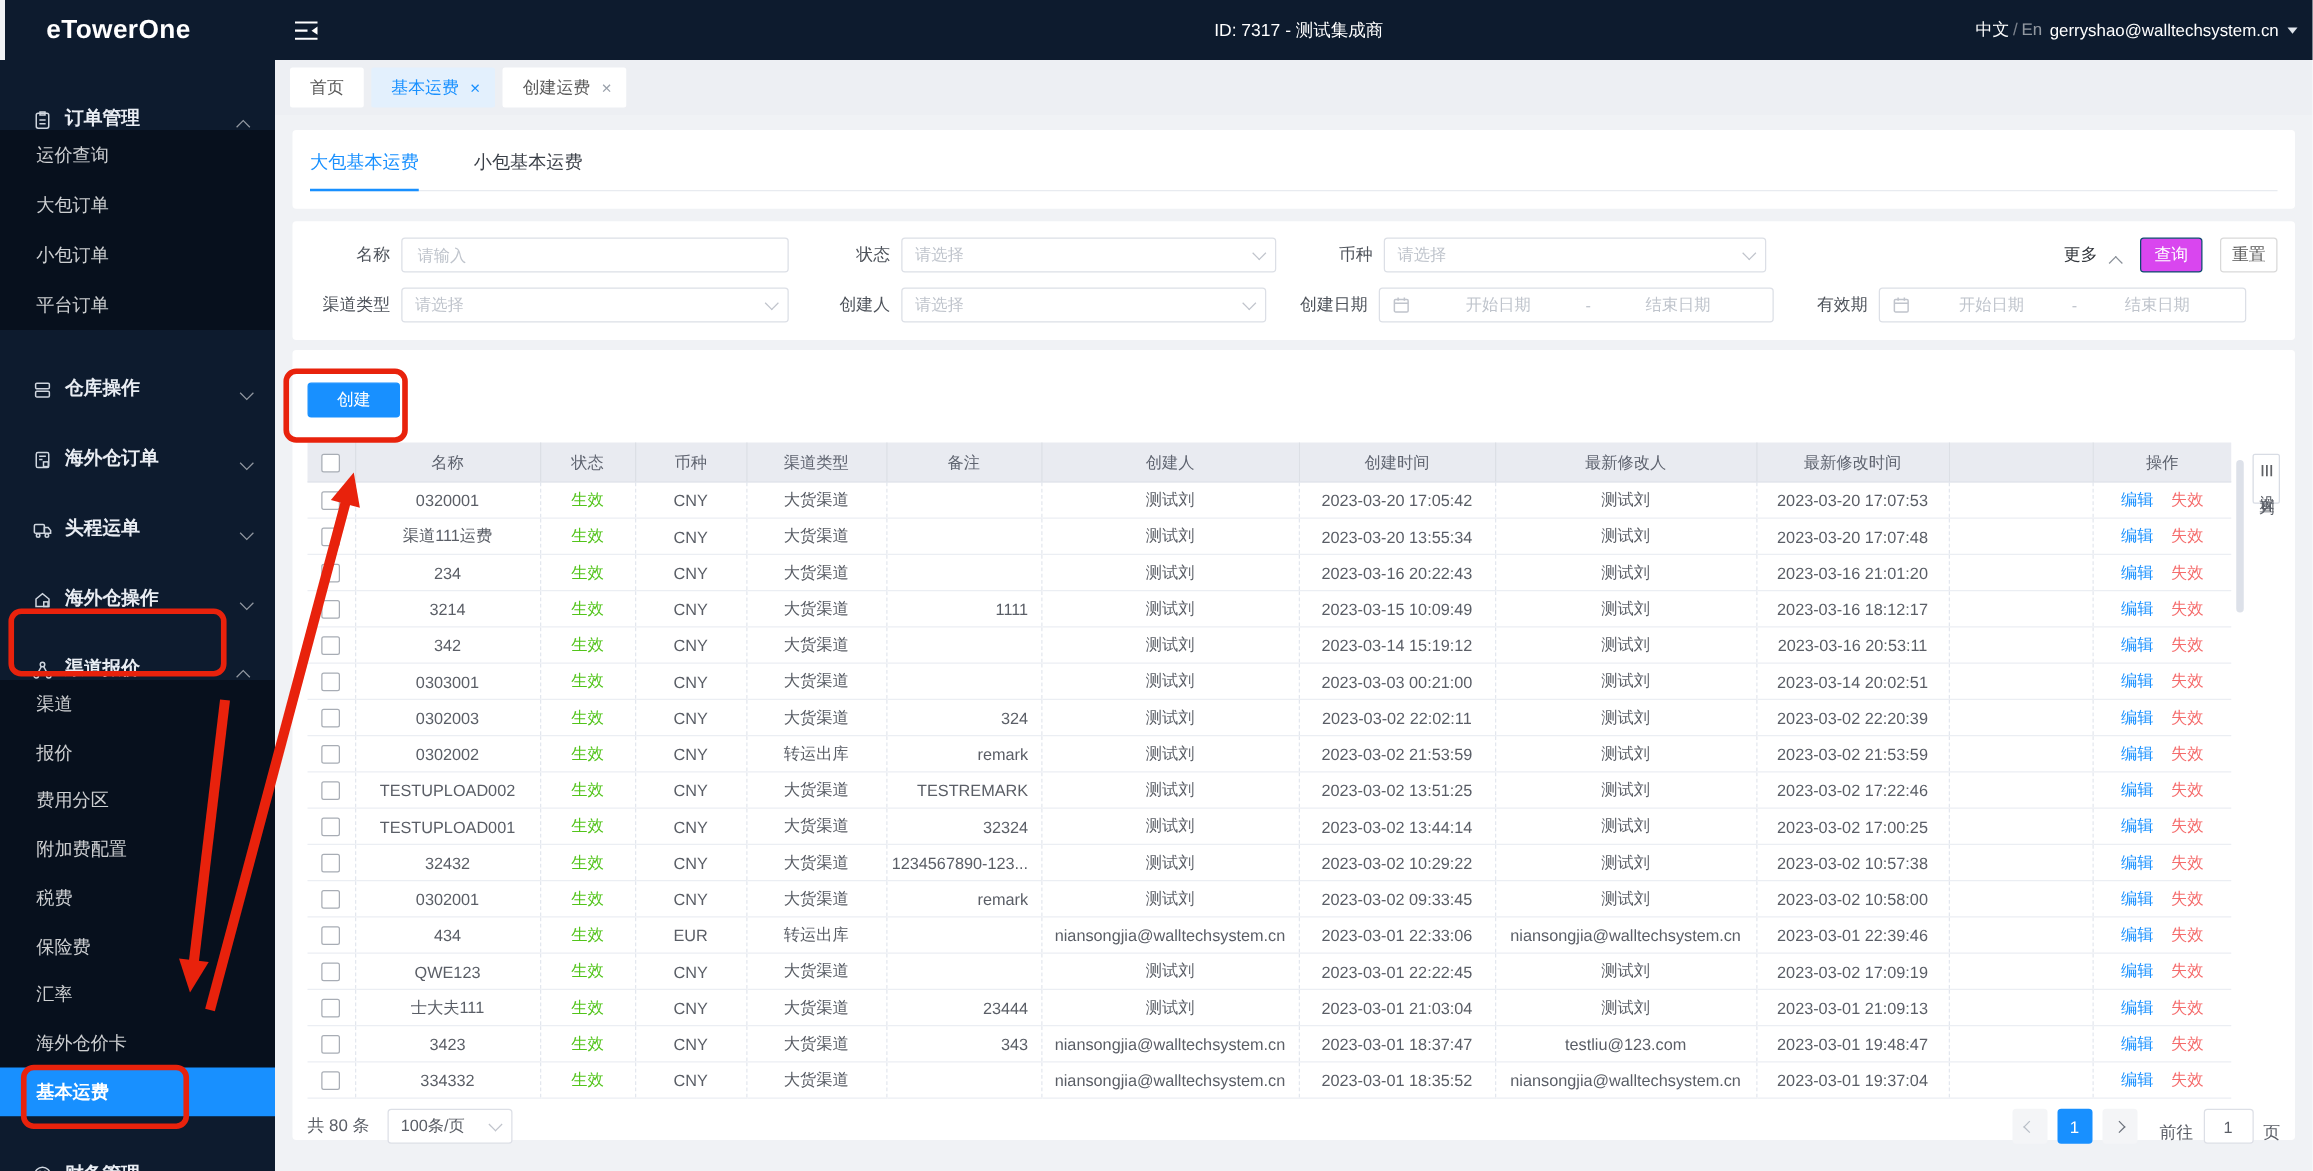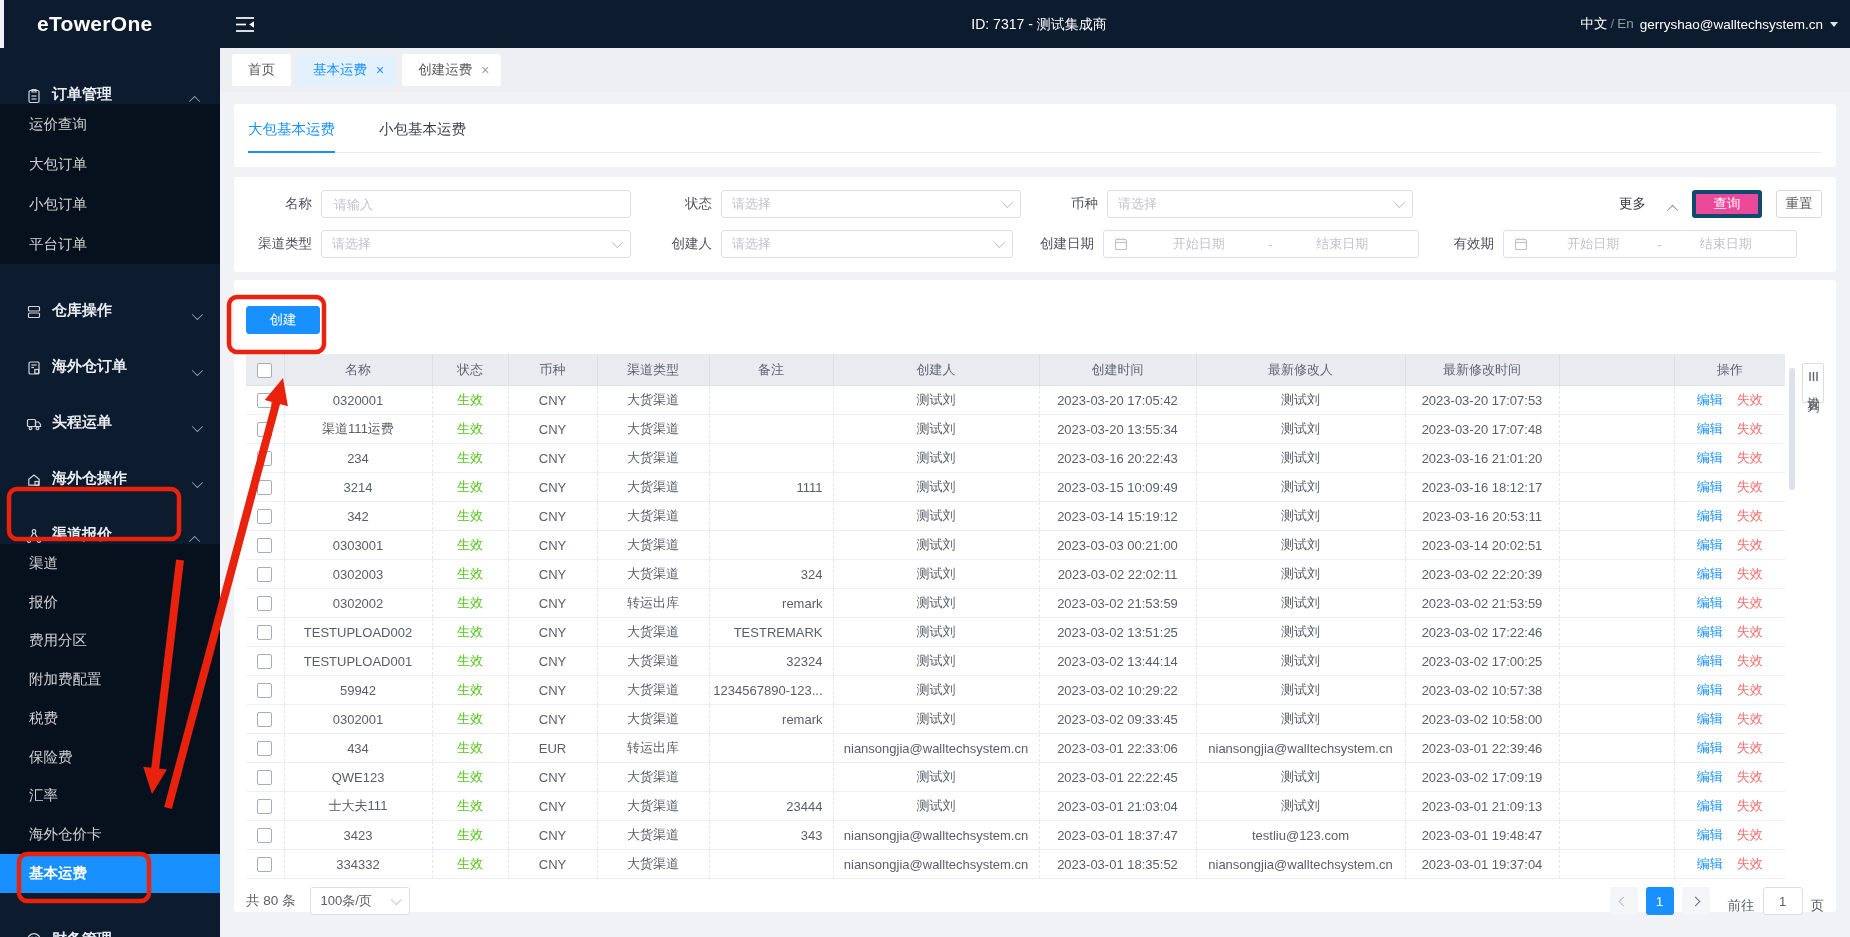--- a/index.html
+++ b/index.html
@@ -60,25 +60,25 @@
         display:flex;align-items:center;padding:0 10px;font-size:13px;color:#bfc4cc;cursor:pointer}
   .ctrl .inp{border:none;outline:none;flex:1;font-size:13px;color:#5a5e66;background:transparent;
         font-family:inherit;min-width:0}
   .ctrl .inp::placeholder{color:#bfc4cc}
   .ph{color:#bfc4cc;white-space:nowrap}
   .sel-caret{margin-left:auto;color:#c0c4cc}
   .dr .mid{flex:1;text-align:center}
   .dr .sep{padding:0 4px}
   .cal{display:flex;margin-right:5px;line-height:0}
   .f-actions{margin-left:auto;display:flex;align-items:center;gap:14px}
-  .more{display:flex;align-items:flex-end;gap:24px;font-size:13.5px;color:#33373d;cursor:pointer}
+  .more{display:flex;align-items:flex-end;gap:12px;font-size:13.5px;color:#33373d;cursor:pointer}
   .more .chev{color:#8a9099}
   .btn{height:28px;box-sizing:border-box;border-radius:3px;font-size:13.5px;display:flex;align-items:center;
         justify-content:center;cursor:pointer;white-space:nowrap}
-  .btn-primary{background:#ec4899;color:#fff;width:70px;border:4px solid #0c4a6e}
+  .btn-primary{background:#d946ef;color:#fff;width:50px;border:1px solid #0c4a6e}
   .btn-plain{background:#fff;color:#595959;width:46px;border:1px solid #d9d9d9}
   
   .table-card{padding:26px 12px 0;height:632px;box-sizing:border-box;position:relative}
   .btn-create{width:74px;background:#1890ff;color:#fff;border:1px solid #1890ff}
   .grid{margin-top:20px;border-collapse:collapse;table-layout:fixed;width:1539px;font-size:13px;color:#5a5e66}
   .grid th{height:31px;background:#e9ebf1;color:#5f6470;font-weight:400;font-size:13px;
         border-right:1px solid #dcdfe5;border-bottom:1px solid #dfe3ea;padding:0;white-space:nowrap}
   .grid th:last-child{border-right:none}
   .grid td{height:28px;border-bottom:1px solid #ebeef3;border-right:1px dashed #e3e7ee;text-align:center;
         padding:0;overflow:hidden;white-space:nowrap}
@@ -544,21 +544,21 @@
               <td class="r"><span>32324</span></td>
               <td><span>测试刘</span></td>
               <td><span>2023-03-02 13:44:14</span></td>
               <td><span>测试刘</span></td>
               <td><span>2023-03-02 17:00:25</span></td>
               <td></td>
               <td><span class="op-edit">编辑</span><span class="op-dis">失效</span></td>
             </tr>
             <tr>
               <td><span class="cb"></span></td>
-              <td><span>59942</span></td>
+              <td><span>32432</span></td>
               <td class="ok"><span>生效</span></td>
               <td><span>CNY</span></td>
               <td><span>大货渠道</span></td>
               <td class="r"><span>1234567890-123...</span></td>
               <td><span>测试刘</span></td>
               <td><span>2023-03-02 10:29:22</span></td>
               <td><span>测试刘</span></td>
               <td><span>2023-03-02 10:57:38</span></td>
               <td></td>
               <td><span class="op-edit">编辑</span><span class="op-dis">失效</span></td>

